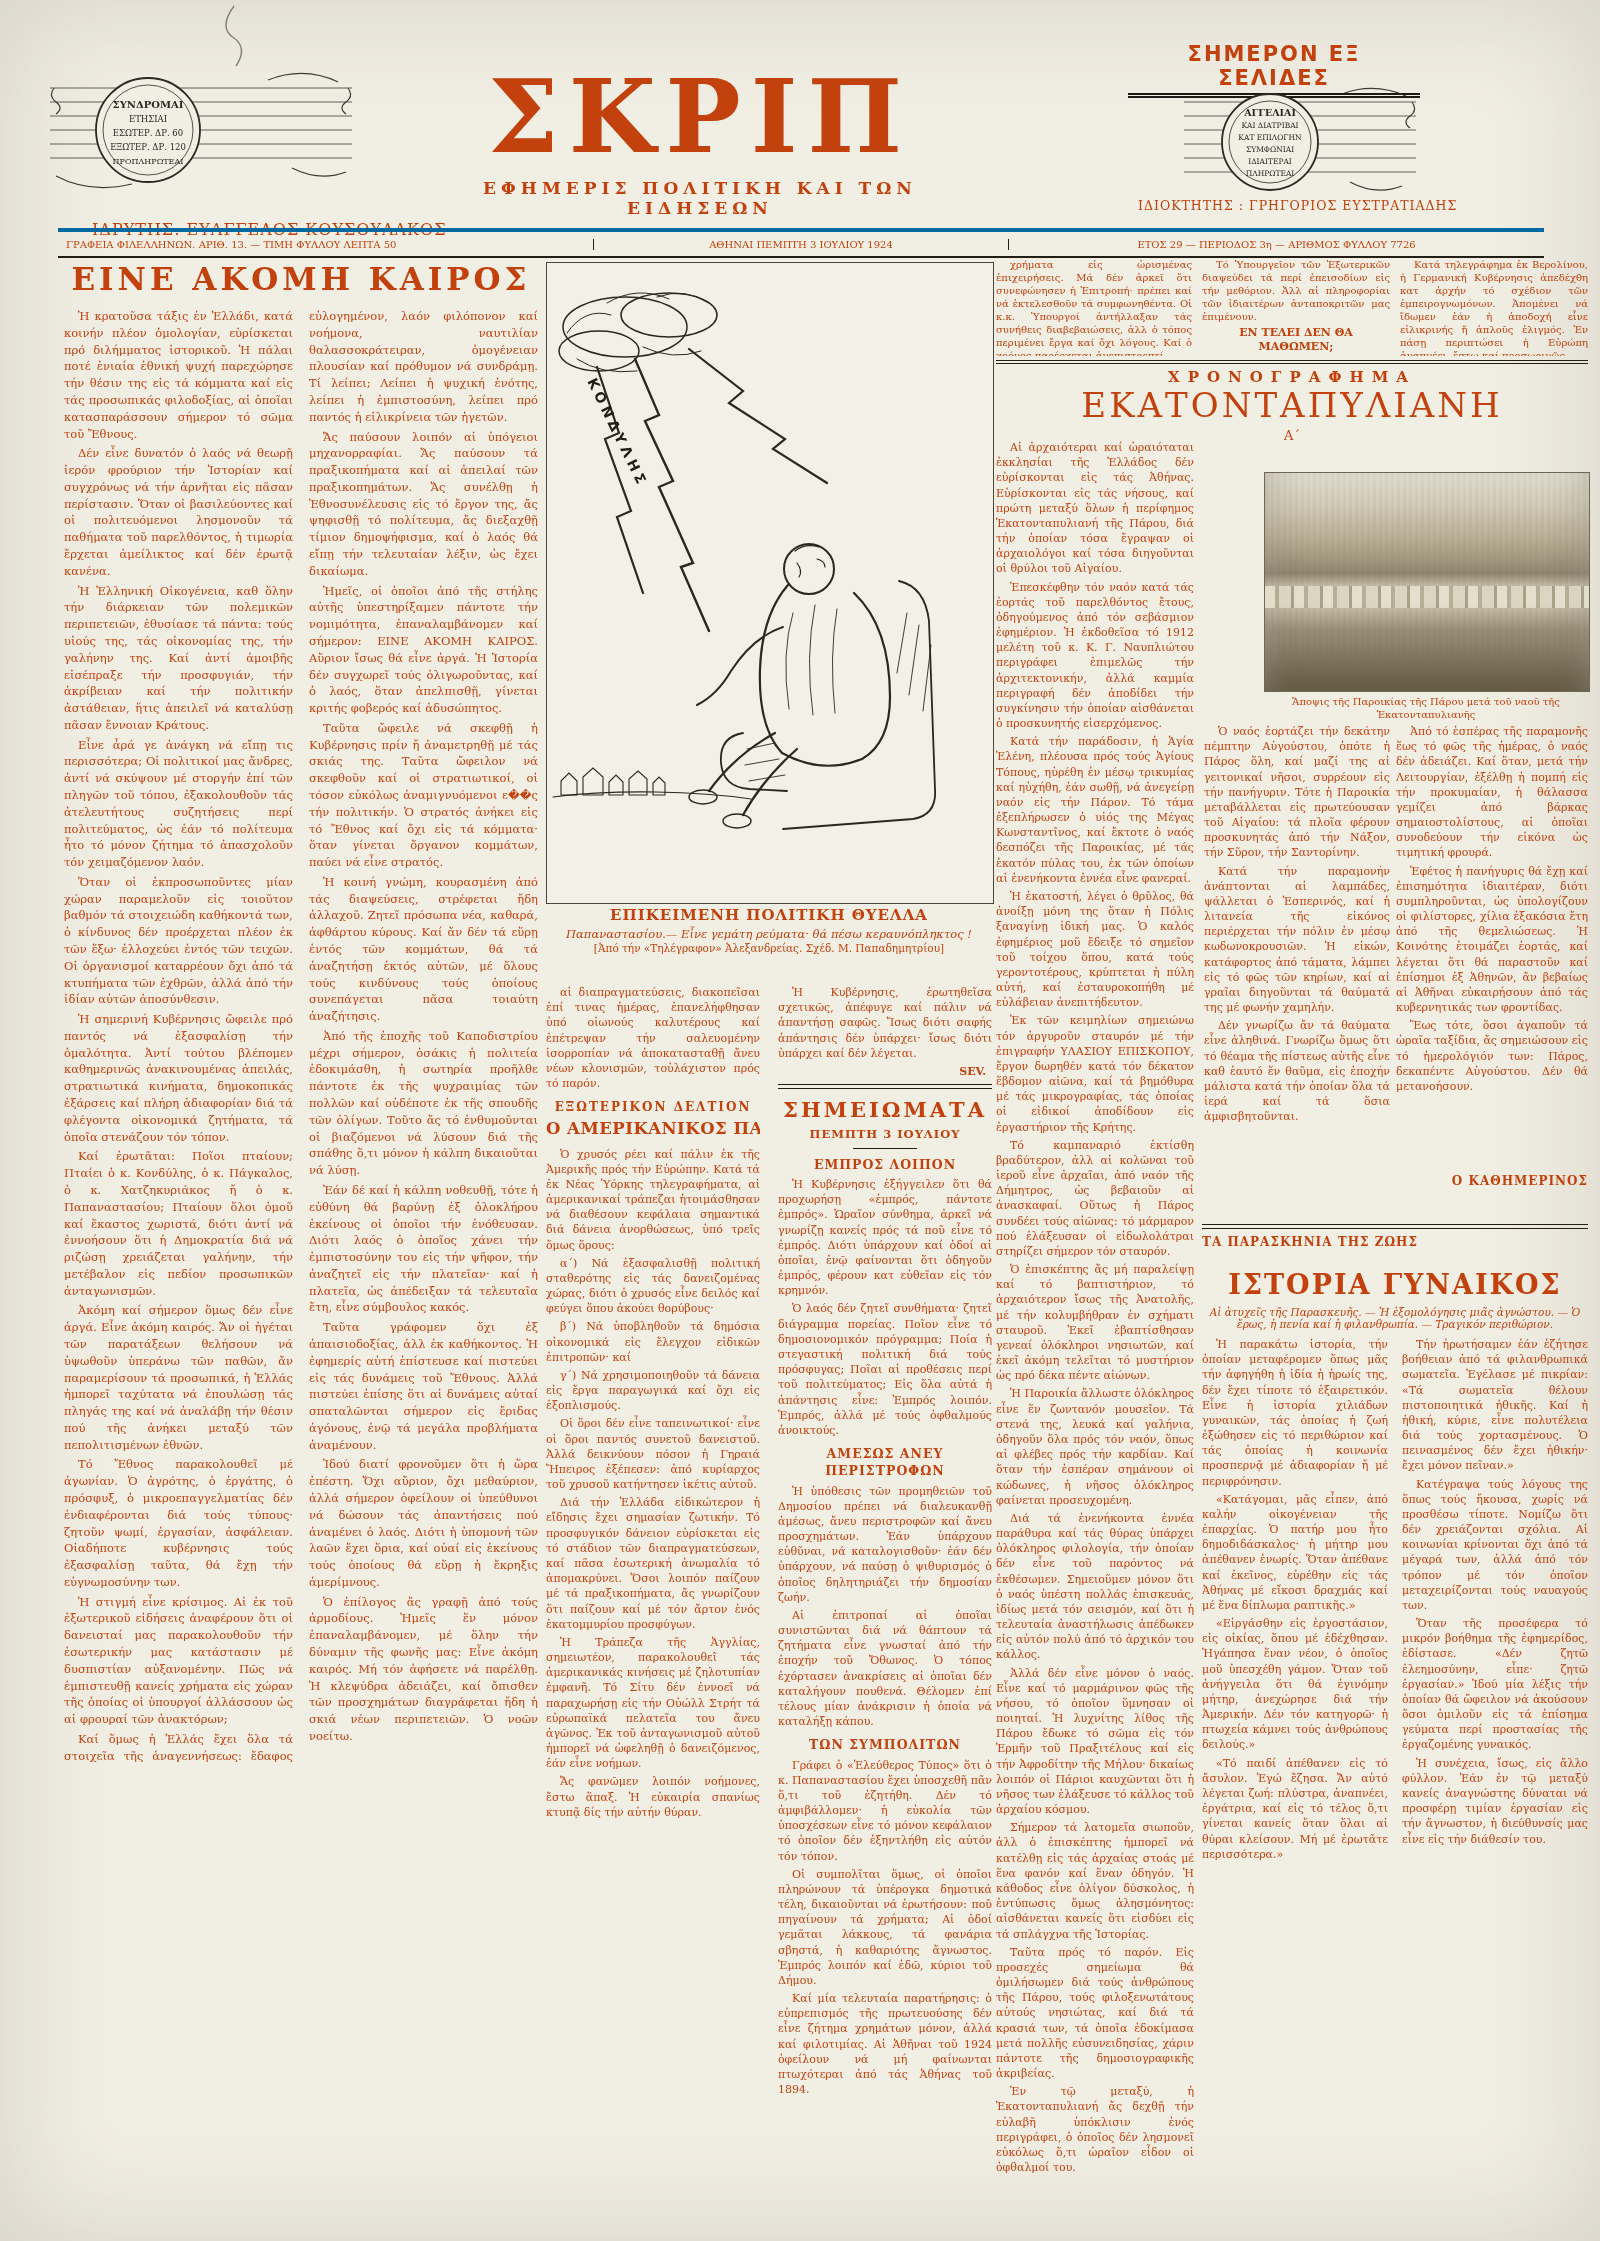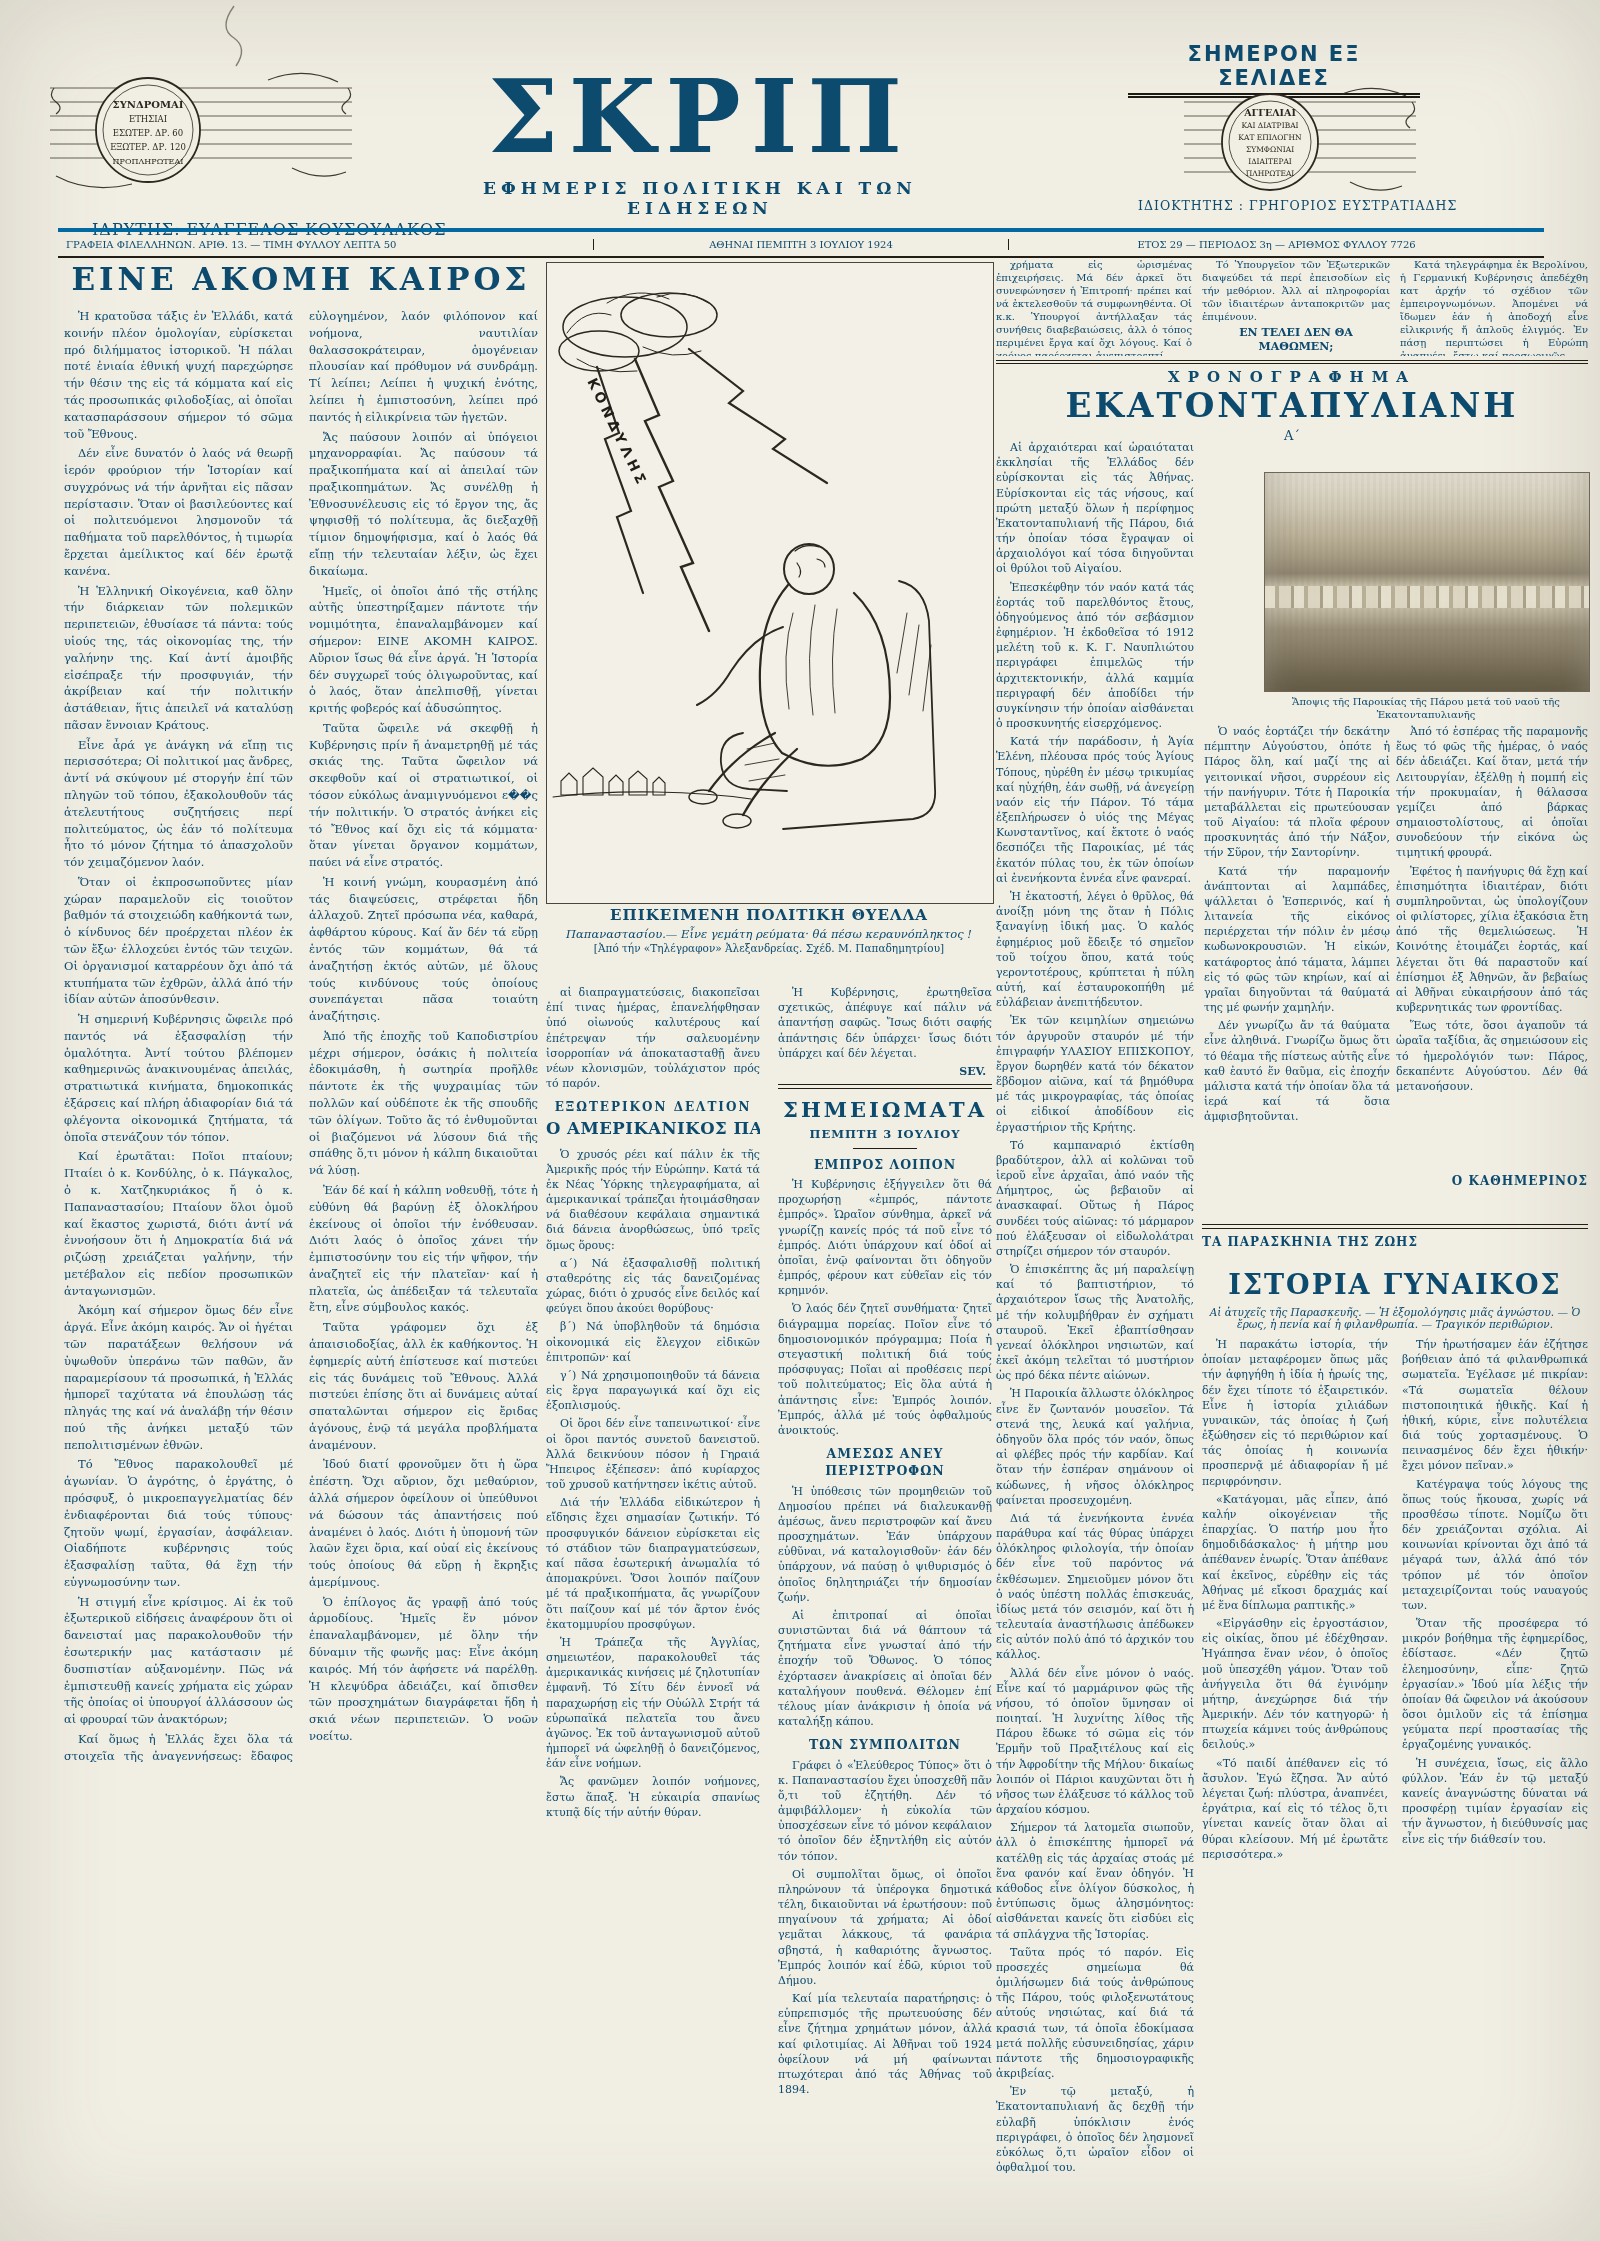--- a/index.html
+++ b/index.html
@@ -1,18 +1,18 @@
 <!DOCTYPE html>
 <html><head>
 <meta charset="utf-8">
 <style>
   html,body { margin:0; padding:0; background:#8a8779; }
   .page {
     position:relative; width:1600px; height:2241px; margin:0 auto;
-    background:#f1eee4; color:#0c4a6e; overflow:hidden;
+    background:#f1eee4; color:#c2410c; overflow:hidden;
     font-family:"DejaVu Serif", serif;
     box-shadow: inset 0 0 120px rgba(90,80,55,.18);
   }
   
   .today-banner {
     position:absolute; left:1128px; top:42px; width:292px; text-align:center;
     font-family:"DejaVu Sans", sans-serif; font-weight:bold; font-size:21px;
     letter-spacing:2px; border-bottom:5px double #1c1a14; padding-bottom:3px;
   }
   .orn { position:absolute; }
@@ -72,21 +72,21 @@
   
   .trcol { position:absolute; top:258px; height:98px; overflow:hidden; }
   .trcol-a { left:996px;  width:196px; }
   .trcol-b { left:1202px; width:188px; }
   .trcol-c { left:1400px; width:188px; }
   .tr-rule { position:absolute; left:996px; top:360px; width:592px; height:2px;
              border-top:1px solid #221e16; border-bottom:1px solid #221e16; }
   
   .chrono { position:absolute; left:996px; top:368px; width:592px; height:1842px; }
   .chrono-kicker { text-align:center; font-weight:bold; font-size:15px; letter-spacing:8px; }
-  .chrono-headline { text-align:center; font-weight:bold; font-size:34px; letter-spacing:3px; margin-top:2px; line-height:1.05; }
+  .chrono-headline { text-align:center; font-weight:normal; font-size:34px; letter-spacing:3px; margin-top:2px; line-height:1.05; }
   .chrono-part { text-align:center; font-size:13px; margin-top:4px; }
   .chrono-col { position:absolute; overflow:hidden; }
   .chrono-col1 { left:0;    top:72px;  width:198px; height:1770px; }
   .chrono-col2 { left:208px; top:356px; width:186px; height:460px; }
   .chrono-col3 { left:400px; top:356px; width:192px; height:440px; }
   .chrono-sig { position:absolute; left:400px; top:806px; width:192px; text-align:right; font-weight:bold; font-size:12px; letter-spacing:1px; }
   .photo {
     position:absolute; left:268px; top:104px; width:324px; height:218px;
     border:1px solid #6f6753;
     background:

